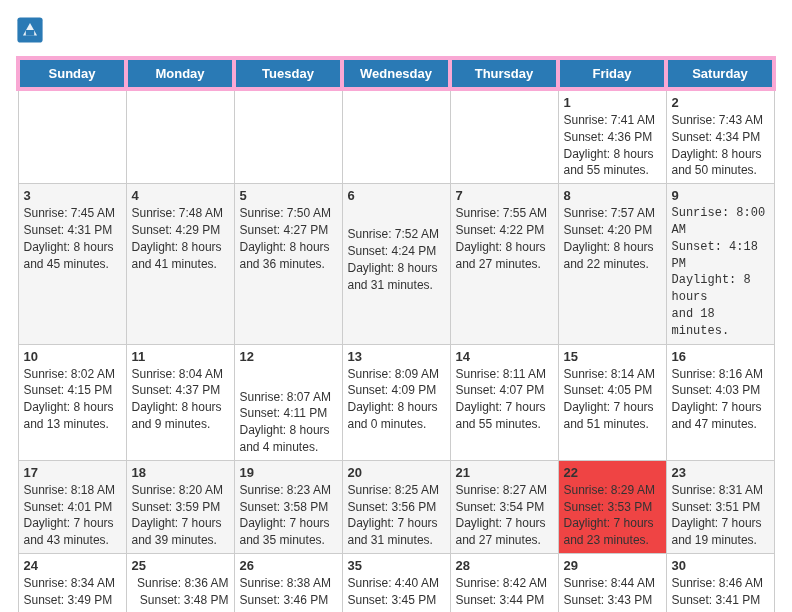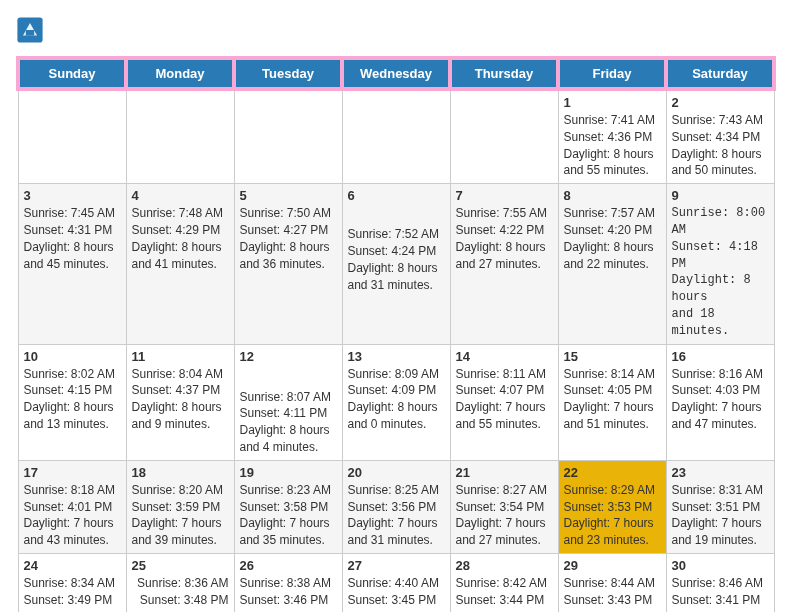--- a/index.html
+++ b/index.html
@@ -281,21 +281,21 @@
 Daylight: 7 hours
 and 31 minutes.</div>
         </td>
         <td style="background: rgb(245, 245, 245);">
           <span class="day-number">21</span>
           <div class="day-info" style="white-space: pre-line;">Sunrise: 8:27 AM
 Sunset: 3:54 PM
 Daylight: 7 hours
 and 27 minutes.</div>
         </td>
-        <td style="background: #eab308;">
+        <td style="background: #ef4444;">
           <span class="day-number">22</span>
           <div class="day-info" style="white-space: pre-line;">Sunrise: 8:29 AM
 Sunset: 3:53 PM
 Daylight: 7 hours
 and 23 minutes.</div>
         </td>
         <td style="background: rgb(245, 245, 245);">
           <span class="day-number">23</span>
           <div class="day-info" style="white-space: pre-line;">Sunrise: 8:31 AM
 Sunset: 3:51 PM
@@ -319,21 +319,21 @@
 and 12 minutes.</div>
         </td>
         <td>
           <span class="day-number">26</span>
           <div class="day-info" style="white-space: pre-line;">Sunrise: 8:38 AM
 Sunset: 3:46 PM
 Daylight: 7 hours
 and 8 minutes.</div>
         </td>
         <td>
-          <span class="day-number">27</span>
+          <span class="day-number">35</span>
           <div class="day-info" style="white-space: pre-line;">Sunrise: 4:40 AM
 Sunset: 3:45 PM
 Daylight: 7 hours
 and 5 minutes.</div>
         </td>
         <td>
           <span class="day-number">28</span>
           <div class="day-info" style="white-space: pre-line;">Sunrise: 8:42 AM
 Sunset: 3:44 PM
 Daylight: 7 hours

